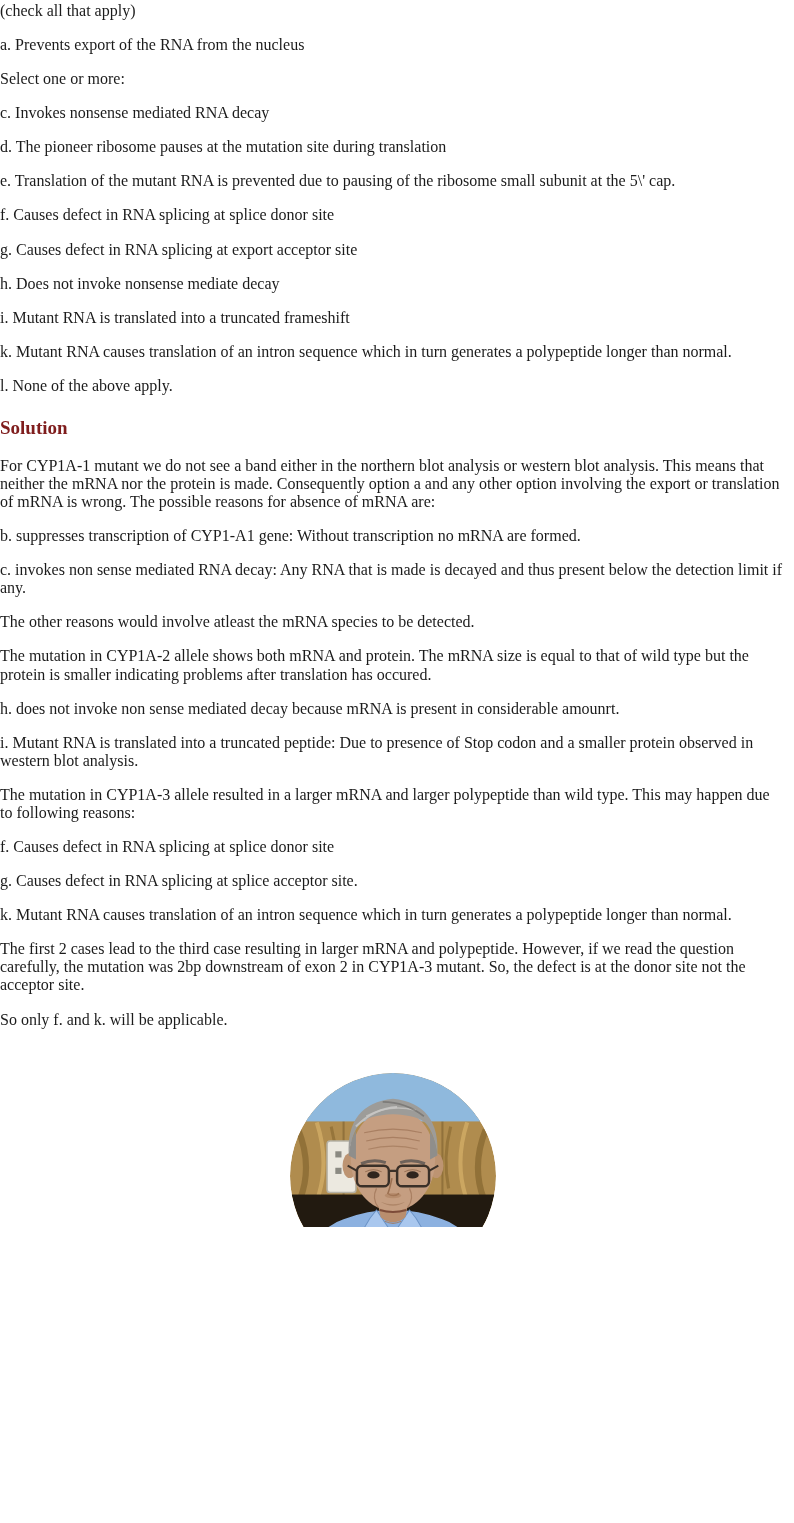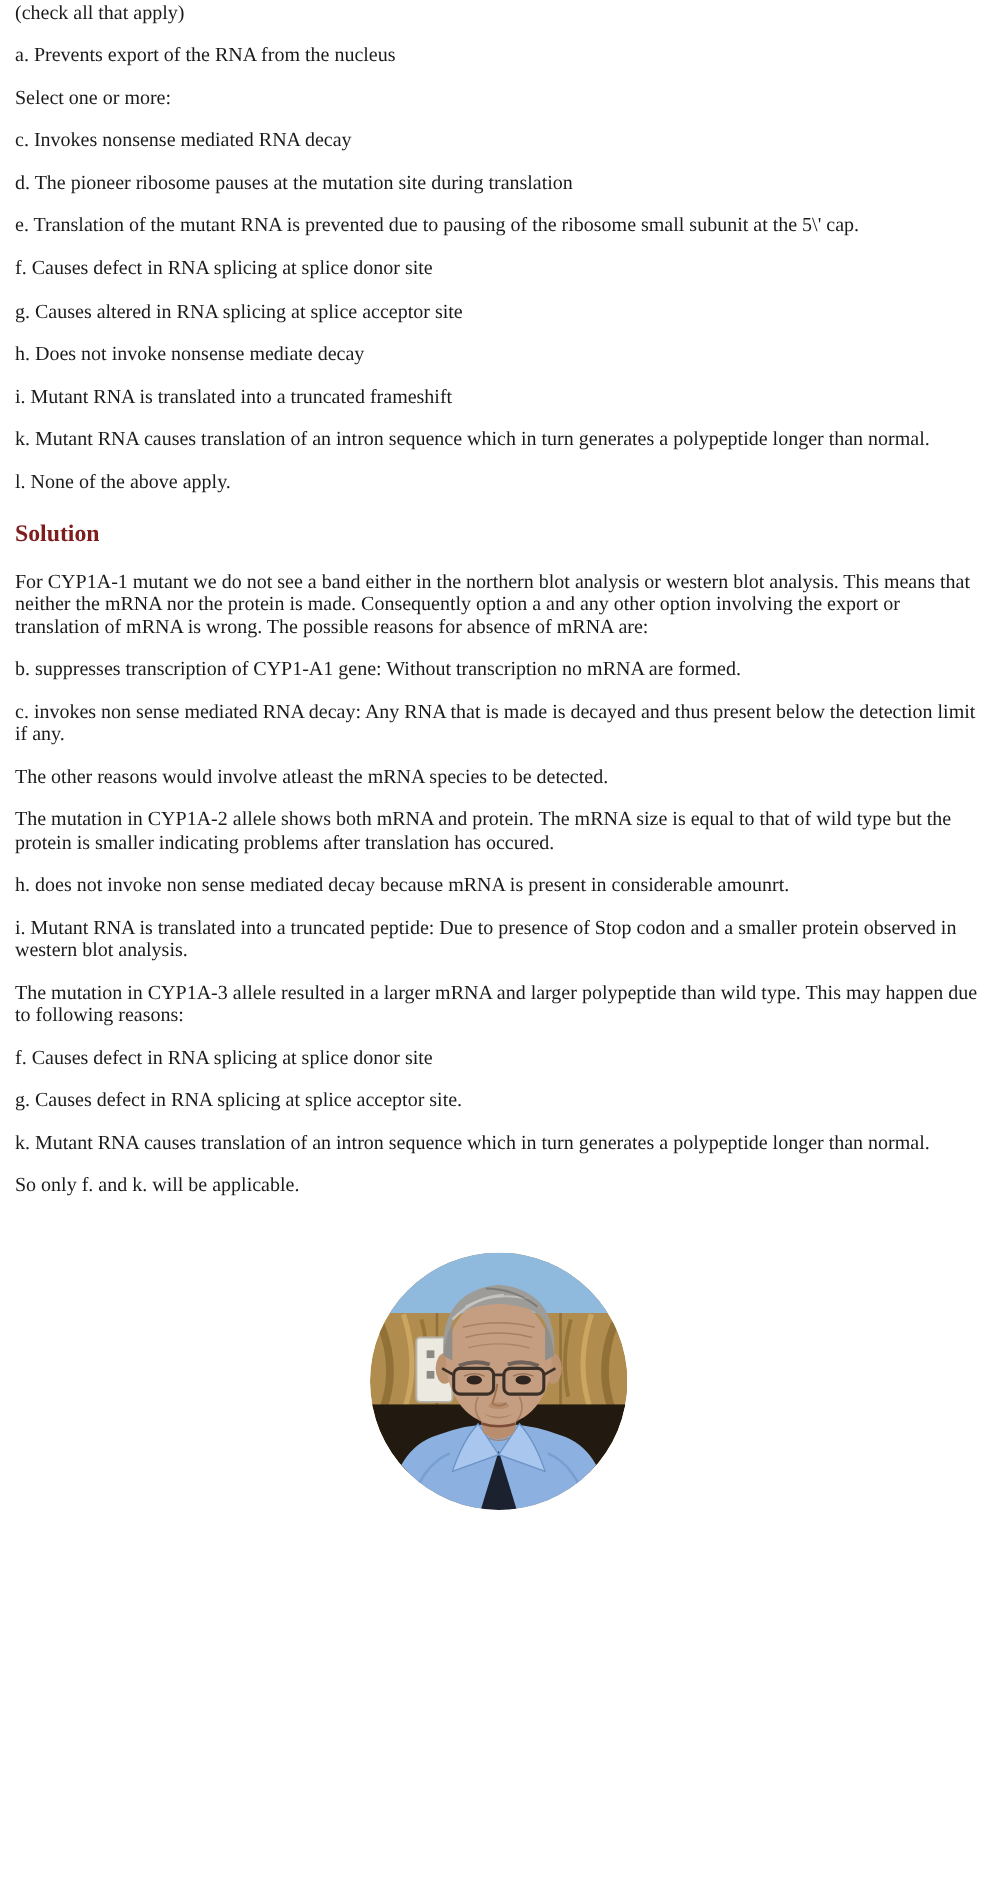--- a/index.html
+++ b/index.html
@@ -5,21 +5,21 @@
   html, body { margin: 0; padding: 0; background: #ffffff; }
   .page {
     width: 794px;
     height: 1227px;
     overflow: hidden;
     background: #ffffff;
     color: #1b1b1b;
     font-family: "Liberation Serif", serif;
     font-size: 16px;
     box-sizing: border-box;
-    padding: 2px 8px 0 12px;
+    padding: 2px 8px 0 0;
   }
   .page p {
     margin: 16px 0;
     line-height: 1.13;
   }
   .page p.first { margin-top: 0; }
   h3.solution-heading {
     font-family: "Liberation Serif", serif;
     font-size: 19px;
     font-weight: 700;
@@ -64,41 +64,42 @@
 <main class="page">
 
   <section>
     <p class="first">(check all that apply)</p>
     <p>a. Prevents export of the RNA from the nucleus</p>
     <p>Select one or more:</p>
     <p>c. Invokes nonsense mediated RNA decay</p>
     <p>d. The pioneer ribosome pauses at the mutation site during translation</p>
     <p>e. Translation of the mutant RNA is prevented due to pausing of the ribosome small subunit at the 5\' cap.</p>
     <p>f. Causes defect in RNA splicing at splice donor site</p>
-    <p>g. Causes altered in RNA splicing at splice acceptor site</p>
+    <p>g. Causes defect in RNA splicing at export acceptor site</p>
     <p>h. Does not invoke nonsense mediate decay</p>
     <p>i. Mutant RNA is translated into a truncated frameshift</p>
     <p>k. Mutant RNA causes translation of an intron sequence which in turn generates a polypeptide longer than normal.</p>
     <p>l. None of the above apply.</p>
   </section>
 
   <h3 class="solution-heading">Solution</h3>
 
   <section>
     <p>For CYP1A-1 mutant we do not see a band either in the northern blot analysis or western blot analysis. This means that neither the mRNA nor the protein is made. Consequently option a and any other option involving the export or translation of mRNA is wrong. The possible reasons for absence of mRNA are:</p>
     <p>b. suppresses transcription of CYP1-A1 gene: Without transcription no mRNA are formed.</p>
     <p>c. invokes non sense mediated RNA decay: Any RNA that is made is decayed and thus present below the detection limit if any.</p>
     <p>The other reasons would involve atleast the mRNA species to be detected.</p>
     <p>The mutation in CYP1A-2 allele shows both mRNA and protein. The mRNA size is equal to that of wild type but the protein is smaller indicating problems after translation has occured.</p>
     <p>h. does not invoke non sense mediated decay because mRNA is present in considerable amounrt.</p>
     <p>i. Mutant RNA is translated into a truncated peptide: Due to presence of Stop codon and a smaller protein observed in western blot analysis.</p>
     <p>The mutation in CYP1A-3 allele resulted in a larger mRNA and larger polypeptide than wild type. This may happen due to following reasons:</p>
     <p>f. Causes defect in RNA splicing at splice donor site</p>
     <p>g. Causes defect in RNA splicing at splice acceptor site.</p>
     <p>k. Mutant RNA causes translation of an intron sequence which in turn generates a polypeptide longer than normal.</p>
+    <p>The first 2 cases lead to the third case resulting in larger mRNA and polypeptide. However, if we read the question carefully, the mutation was 2bp downstream of exon 2 in CYP1A-3 mutant. So, the defect is at the donor site not the acceptor site.</p>
     <p>So only f. and k. will be applicable.</p>
   </section>
 
   <figure class="portrait">
     <svg width="206" height="206" viewBox="0 0 200 200" xmlns="http://www.w3.org/2000/svg">
       <defs>
         <clipPath id="pc">
             <circle cx="100" cy="100" r="100"></circle>
           </clipPath>
       </defs>

